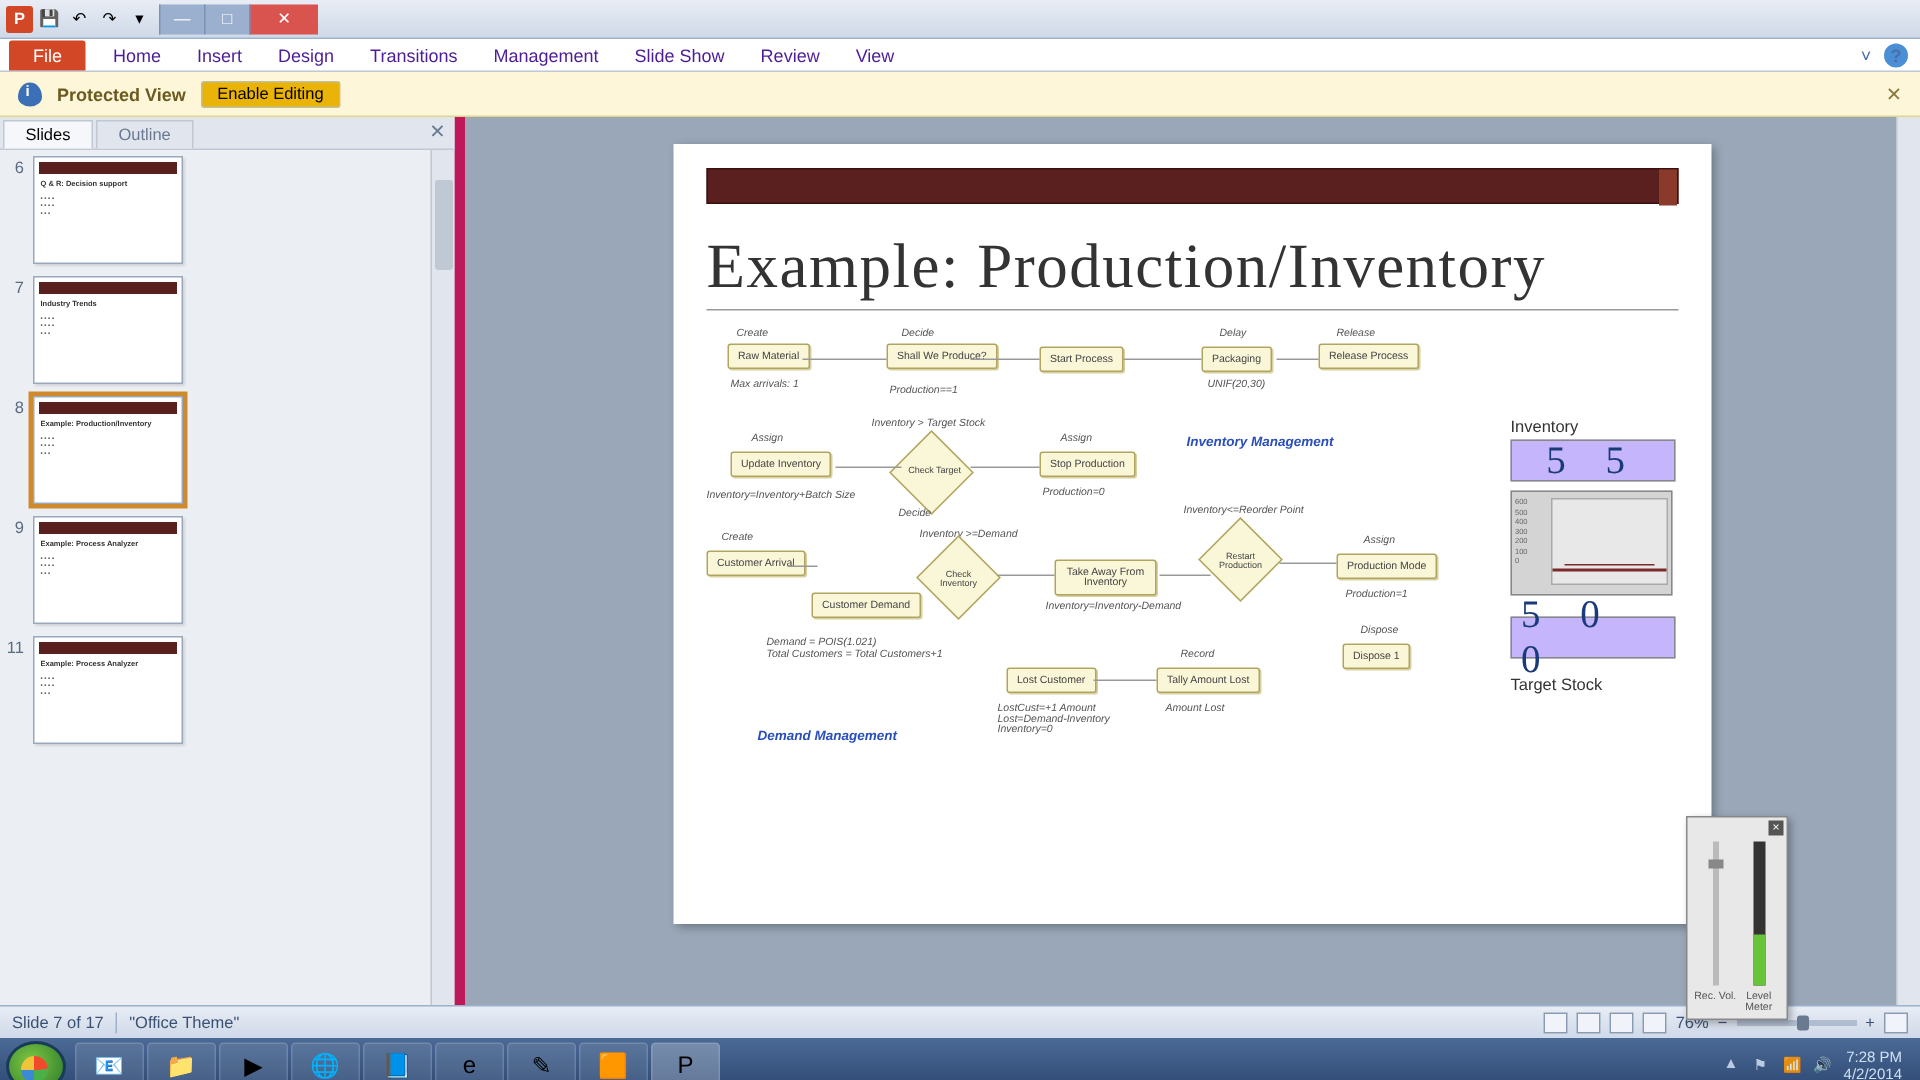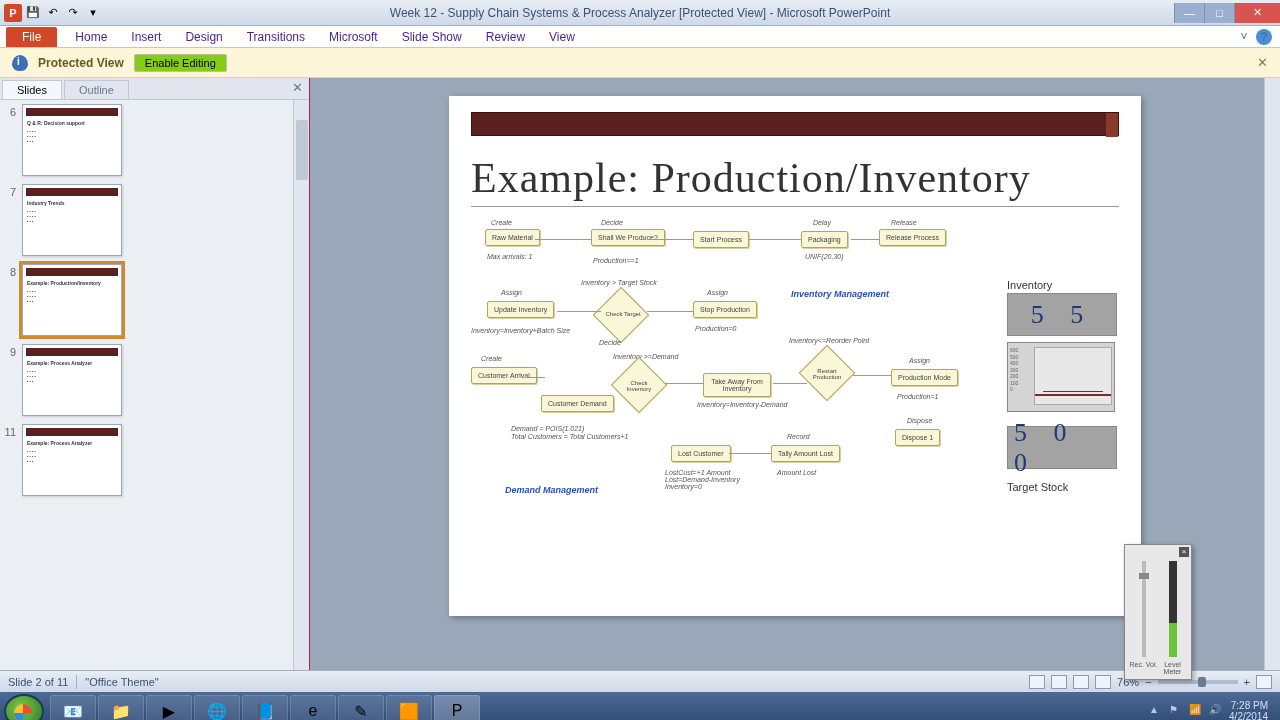--- a/index.html
+++ b/index.html
@@ -23,28 +23,28 @@
 .rtab { font-size:12px; color:#4c1d95; padding:3px 12px; cursor:default; }
 .ribbon-right { margin-left:auto; display:flex; gap:4px; padding-right:8px; }
 .ribbon-right span { width:16px; height:16px; font-size:12px; color:#4a6da7; display:flex; align-items:center; justify-content:center; }
 .help-icon{ background:#4a8fd6; color:#fff; border-radius:50%; font-size:10px; font-weight:bold;}
 
 
 .protected { height:30px; background:#fdf6d9; border-bottom:1px solid #e0d68a; display:flex; align-items:center; padding:0 12px; gap:10px; font-size:12px; color:#6a5a1f; }
 .shield { width:16px; height:16px; background:#3b6fb6; border-radius:50% 50% 50% 50% / 60% 60% 40% 40%; position:relative; }
 .shield::after{content:"i"; position:absolute; color:#fff; font-weight:bold; font-size:10px; left:5px; top:1px;}
 .protected strong { font-weight:bold; }
-.enable-btn { background:#84cc16; border:1px solid #c0c0a0; padding:2px 10px; border-radius:2px; font-size:11px;text-align:center; }
+.enable-btn { background:#eab308; border:1px solid #c0c0a0; padding:2px 10px; border-radius:2px; font-size:11px;text-align:center; }
 .protected .close-x { margin-left:auto; color:#8a7a3f; font-size:13px; }
 
 
 .main { display:flex; height:592px; }
 
 
-.slidepanel { width:310px; background:#ebeef3; border-right:1px solid #be185d; display:flex; flex-direction:column; }
+.slidepanel { width:310px; background:#ebeef3; border-right:7px solid #be185d; display:flex; flex-direction:column; }
 .panel-tabs { height:22px; display:flex; background:#e1e6ee; border-bottom:1px solid #c0c8d4; font-size:11px; }
 .panel-tab { padding:3px 14px; border:1px solid #c0c8d4; border-bottom:none; background:#f5f7fa; margin-top:2px; margin-left:2px;}
 .panel-tab.inactive { background:#e1e6ee; color:#6a7a90; }
 .panel-close { margin-left:auto; padding:2px 6px; color:#6a7a90; font-size:13px;}
 .thumbs { flex:1; overflow:hidden; padding:4px 8px 4px 0; position:relative;}
 .thumb-row { display:flex; margin-bottom:8px; }
 .thumb-num { width:22px; text-align:right; font-size:11px; color:#5a6a80; padding-right:6px; padding-top:2px;}
 .thumb { width:100px; height:72px; background:#fff; border:1px solid #9aa8bc; box-shadow:1px 1px 2px rgba(0,0,0,.15); position:relative; overflow:hidden;}
 .thumb.selected { outline:3px solid #d08a2e; }
 .thumb-bar { height:8px; background:#5a1f1f; margin:3px;}
@@ -65,21 +65,21 @@
 .flow { position:relative; height:350px; margin-top:10px; font-size:7px; color:#444;}
 .fbox { position:absolute; background:#faf6d8; border:1px solid #b0a560; padding:4px 6px; font-size:7px; text-align:center; border-radius:2px; box-shadow:1px 1px 0 #d8d0a0; min-width:42px;}
 .fdiam { position:absolute; width:40px; height:40px; background:#faf6d8; border:1px solid #b0a560; transform:rotate(45deg); }
 .fdiam span { position:absolute; transform:rotate(-45deg); font-size:6px; width:40px; text-align:center; top:14px; left:0;}
 .flabel { position:absolute; font-size:7px; color:#555;font-style:italic;}
 .flabel.blue { color:#2a4fbb; font-weight:bold; font-size:9px;}
 .fline { position:absolute; background:#999; }
 
 .inv-panel { position:absolute; right:2px; top:62px; width:110px;}
 .inv-label { font-size:11px; color:#333; margin-bottom:2px;}
-.digit-box { background:#a3a3a3; border:1px solid #888; height:43px; display:flex; align-items:center; justify-content:space-around; font-family:"Times New Roman",serif; font-size:26px; color:#1a3a7a; letter-spacing:10px; padding:0 6px;}
+.digit-box { background:#c4b5fd; border:1px solid #888; height:28px; display:flex; align-items:center; justify-content:space-around; font-family:"Times New Roman",serif; font-size:26px; color:#1a3a7a; letter-spacing:10px; padding:0 6px;}
 .chart-box { width:108px; height:70px; background:#d4d4d4; border:1px solid #888; margin-top:6px; position:relative; padding:4px;}
 .chart-inner { width:78px; height:58px; background:#e8e8e8; border:1px solid #aaa; margin-left:22px; position:relative;}
 .chart-line { position:absolute; bottom:8px; left:0; width:100%; height:2px; background:#7a2a2a;}
 .chart-line::after{content:""; position:absolute; left:10%; top:-3px; width:80%; height:8px; border-top:1px solid #7a2a2a;}
 .chart-ticks { position:absolute; left:2px; top:4px; font-size:5px; color:#666; line-height:1.3;}
 
 
 .statusbar { height:22px; background:linear-gradient(#e8edf5,#cfd9e8); border-top:1px solid #9fb2cc; display:flex; align-items:center; font-size:11px; color:#3b5173; padding:0 8px;}
 .statusbar .sep { width:1px; height:14px; background:#9fb2cc; margin:0 8px;}
 .sb-right { margin-left:auto; display:flex; align-items:center; gap:6px;}
@@ -112,35 +112,34 @@
 <body>
 
 <div class="titlebar">
   <div class="qat">
     <div class="qat-icon ppt-logo">P</div>
     <div class="qat-icon">💾</div>
     <div class="qat-icon">↶</div>
     <div class="qat-icon">↷</div>
     <div class="qat-icon">▾</div>
   </div>
-  <div class="title">Week 12 - Supply Chain Systems &amp; Process Analyzer [Protected View] - Microsoft PowerPoint</div>
   <div class="winbtns">
     <div class="winbtn min">—</div>
     <div class="winbtn max">□</div>
     <div class="winbtn close">✕</div>
   </div>
 </div>
 
 <div class="ribbon">
   <div class="file-tab">File</div>
   <div class="rtab">Home</div>
   <div class="rtab">Insert</div>
   <div class="rtab">Design</div>
   <div class="rtab">Transitions</div>
-  <div class="rtab">Microsoft</div>
+  <div class="rtab">Management</div>
   <div class="rtab">Slide Show</div>
   <div class="rtab">Review</div>
   <div class="rtab">View</div>
   <div class="ribbon-right">
     <span>˅</span>
     <span class="help-icon">?</span>
   </div>
 </div>
 
 <div class="protected">
@@ -297,21 +296,21 @@
           <div class="digit-box" style="margin-top:14px;">5 0 0</div>
           <div class="inv-label" style="margin-top:12px;">Target Stock</div>
         </div>
       </div>
     </div>
     <div class="slideview-scroll"></div>
   </div>
 </div>
 
 <div class="statusbar">
-  <span>Slide 2 of 11</span>
+  <span>Slide 7 of 17</span>
   <div class="sep"></div>
   <span>"Office Theme"</span>
   <div class="sb-right">
     <div class="sb-icon"></div>
     <div class="sb-icon"></div>
     <div class="sb-icon"></div>
     <div class="sb-icon"></div>
     <span>76%</span>
     <span>−</span>
     <div class="zoom-slider"></div>

